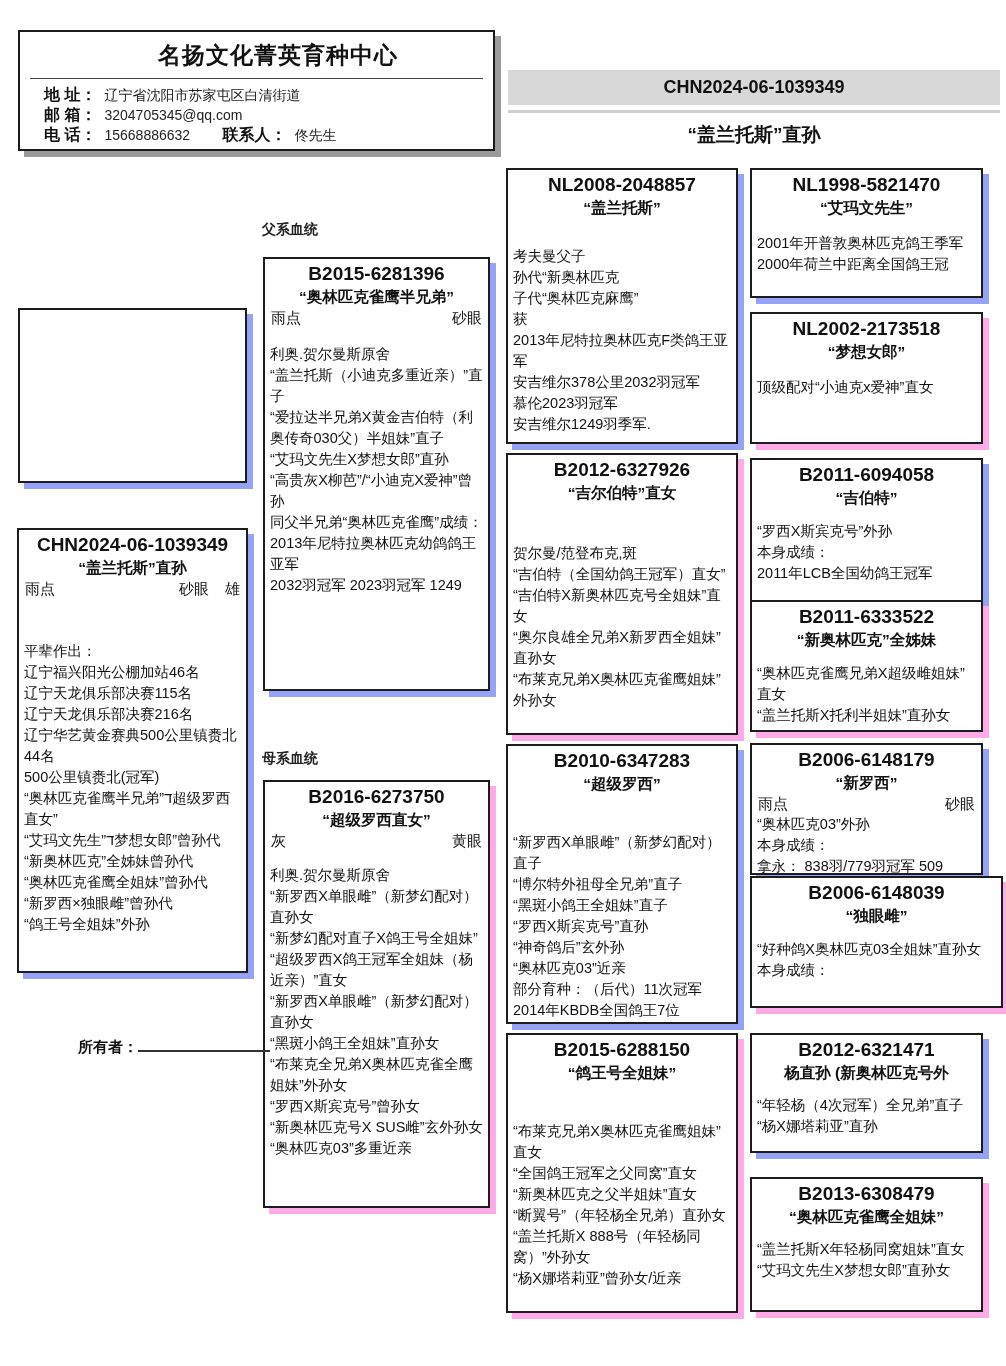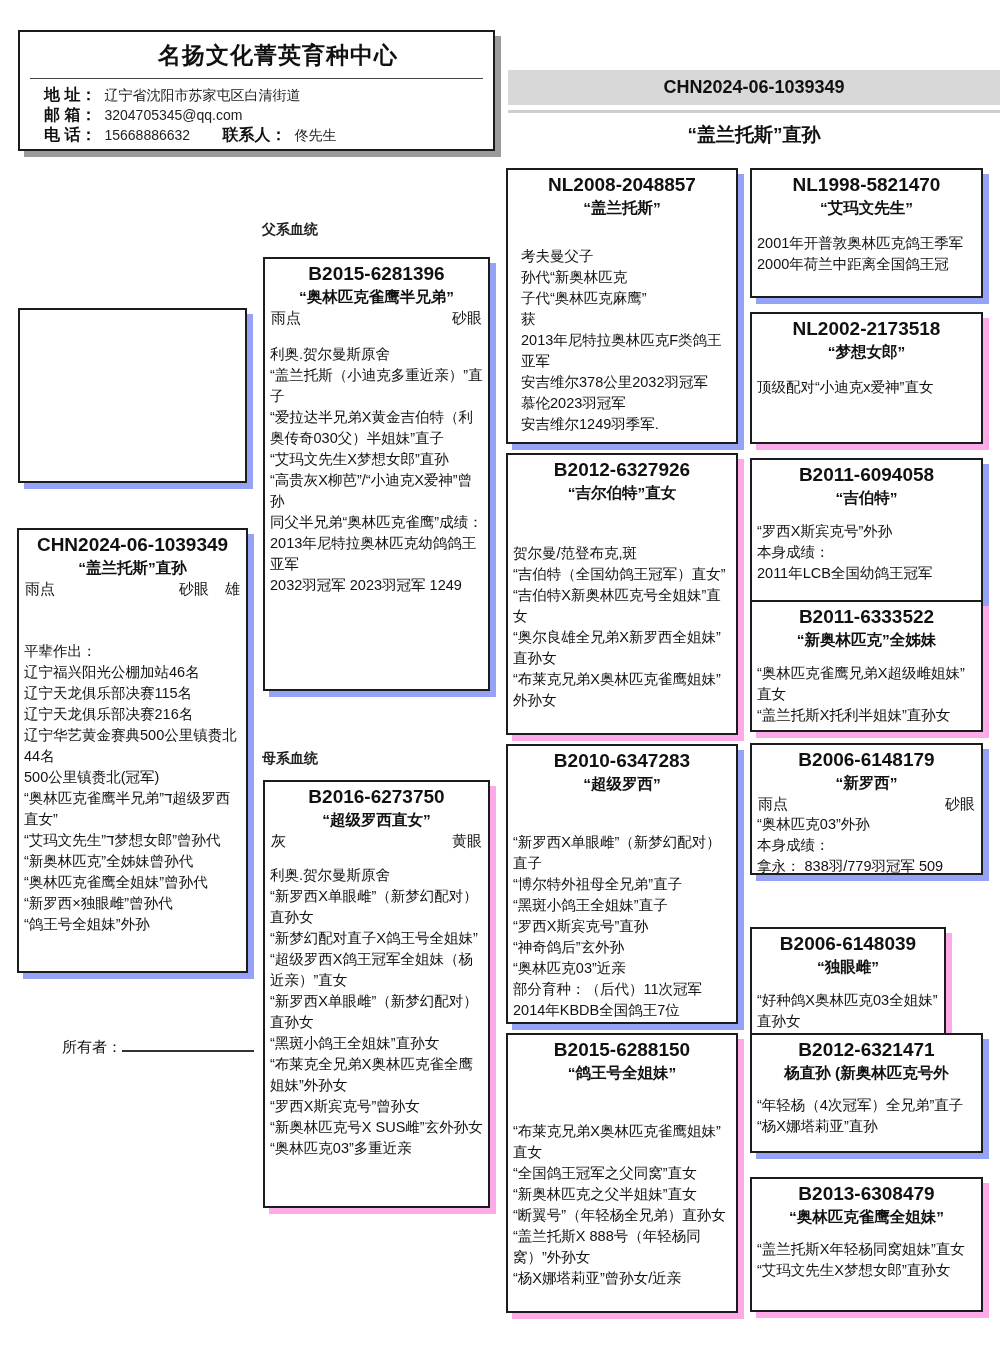--- a/index.html
+++ b/index.html
@@ -66,42 +66,42 @@
   #box-dam  {left:263px;top:780px;width:227px;height:428px;}
   #box-ss{left:506px;top:168px;width:232px;height:276px;}
   #box-sd{left:506px;top:453px;width:232px;height:282px;}
   #box-ds{left:506px;top:744px;width:232px;height:280px;}
   #box-dd{left:506px;top:1033px;width:232px;height:280px;}
   #box-sss{left:750px;top:168px;width:233px;height:130px;}
   #box-ssd{left:750px;top:312px;width:233px;height:132px;}
   #box-sds{left:750px;top:458px;width:233px;height:164px;}
   #box-sdd{left:750px;top:600px;width:233px;height:132px;}
   #box-dss{left:750px;top:743px;width:233px;height:132px;}
-  #box-dsd{left:750px;top:927px;width:196px;height:132px;}
+  #box-dsd{left:750px;top:876px;width:253px;height:132px;}
   #box-dds{left:750px;top:1033px;width:233px;height:120px;}
   #box-ddd{left:750px;top:1177px;width:233px;height:135px;}
   
   #box-bird .lines{padding-top:42px;}
   #box-sire .lines{padding-top:16px;}
   #box-dam  .lines{padding-top:14px;}
-  #box-ss .lines{padding-top:28px;margin-left:8px;}
+  #box-ss .lines{padding-top:28px;}
   #box-sd .lines{padding-top:40px;}
   #box-ds .lines{padding-top:38px;}
   #box-dd .lines{padding-top:38px;}
   #box-sss .lines{padding-top:15px;}
   #box-ssd .lines{padding-top:15px;}
   #box-sds .lines{padding-top:13px;}
   #box-sdd .lines{padding-top:13px;}
   #box-dss .lines{padding-top:0;}
   #box-dsd .lines{padding-top:13px;}
   #box-dds .lines{padding-top:12px;}
   #box-ddd .lines{padding-top:12px;}
   
   .owner{position:absolute;left:62px;top:1036px;font-size:15px;}
-  .owner-label{font-weight:normal;}
+  .owner-label{font-weight:bold;margin-left:16px;}
   .owner-blank{
     display:inline-block;width:132px;height:14px;
     border-bottom:2px solid #333;vertical-align:baseline;
   }
 </style>
 </head>
 <body>
 
 <div class="header-card">
   <div class="hc-title">名扬文化菁英育种中心</div>

